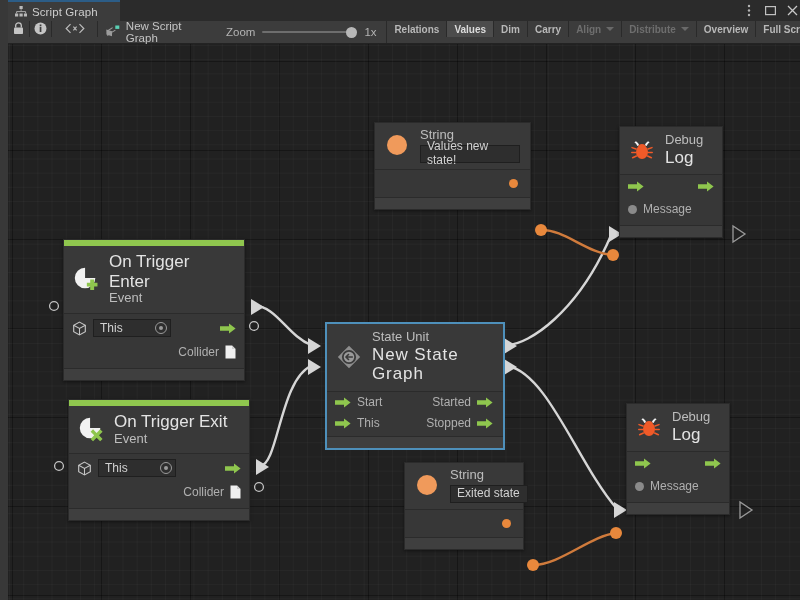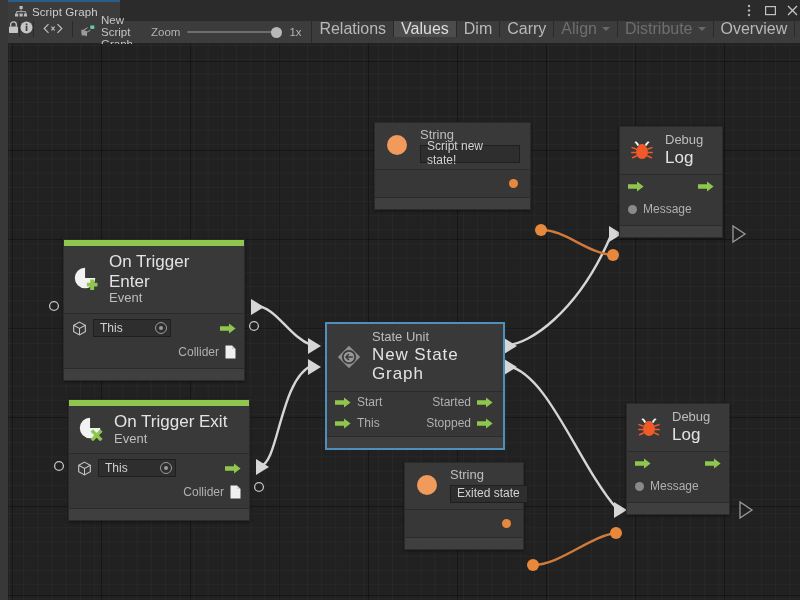--- a/index.html
+++ b/index.html
@@ -57,23 +57,24 @@
     background: #3c3c3c;
     border-bottom: 1px solid #232323;
     display: flex; align-items: stretch;
   }
   .tb-btn {
     display: flex; align-items: center; justify-content: center;
     height: 16px;
     border-right: 1px solid #2a2a2a;
     background: #3c3c3c;
     color: #b8b8b8;
-    font-size: 16px;
+    font-size: 10px;
     padding: 0 7px;
     white-space: nowrap;
+    font-weight: bold;
   }
   .tb-btn.icon-btn { width: 24px; padding: 0; }
   .tb-btn.wide-gap { width: 48px; }
   .tb-btn.active { background: #4c4c4c; color: #dcdcdc; }
   .tb-btn.dim { color: #6e6e6e; }
 
   .tb-graphname {
     display:flex; align-items:center; gap:6px;
     padding: 0 10px 0 8px;
     height: 22px; background:#3c3c3c;
@@ -316,21 +317,21 @@
 
     <div class="node" style="left:366px; top:78px; width:157px;">
       <div class="node-head compact">
         <span class="node-icon">
           <svg width="24" height="24" viewBox="0 0 24 24">
               <circle cx="12" cy="12" r="10" fill="#f09a5b"></circle>
             </svg>
         </span>
         <span class="node-titles">
           <span class="node-title-sm">String</span>
-          <span class="val-field" style="margin-top:2px;">Script new state!</span>
+          <span class="val-field" style="margin-top:2px;">Values new state!</span>
         </span>
       </div>
       <div class="node-body">
         <div class="port-row" style="justify-content:flex-end; padding:9px 12px;">
           <span class="dot orange"></span>
         </div>
       </div>
       <div class="node-foot"></div>
     </div>
 

